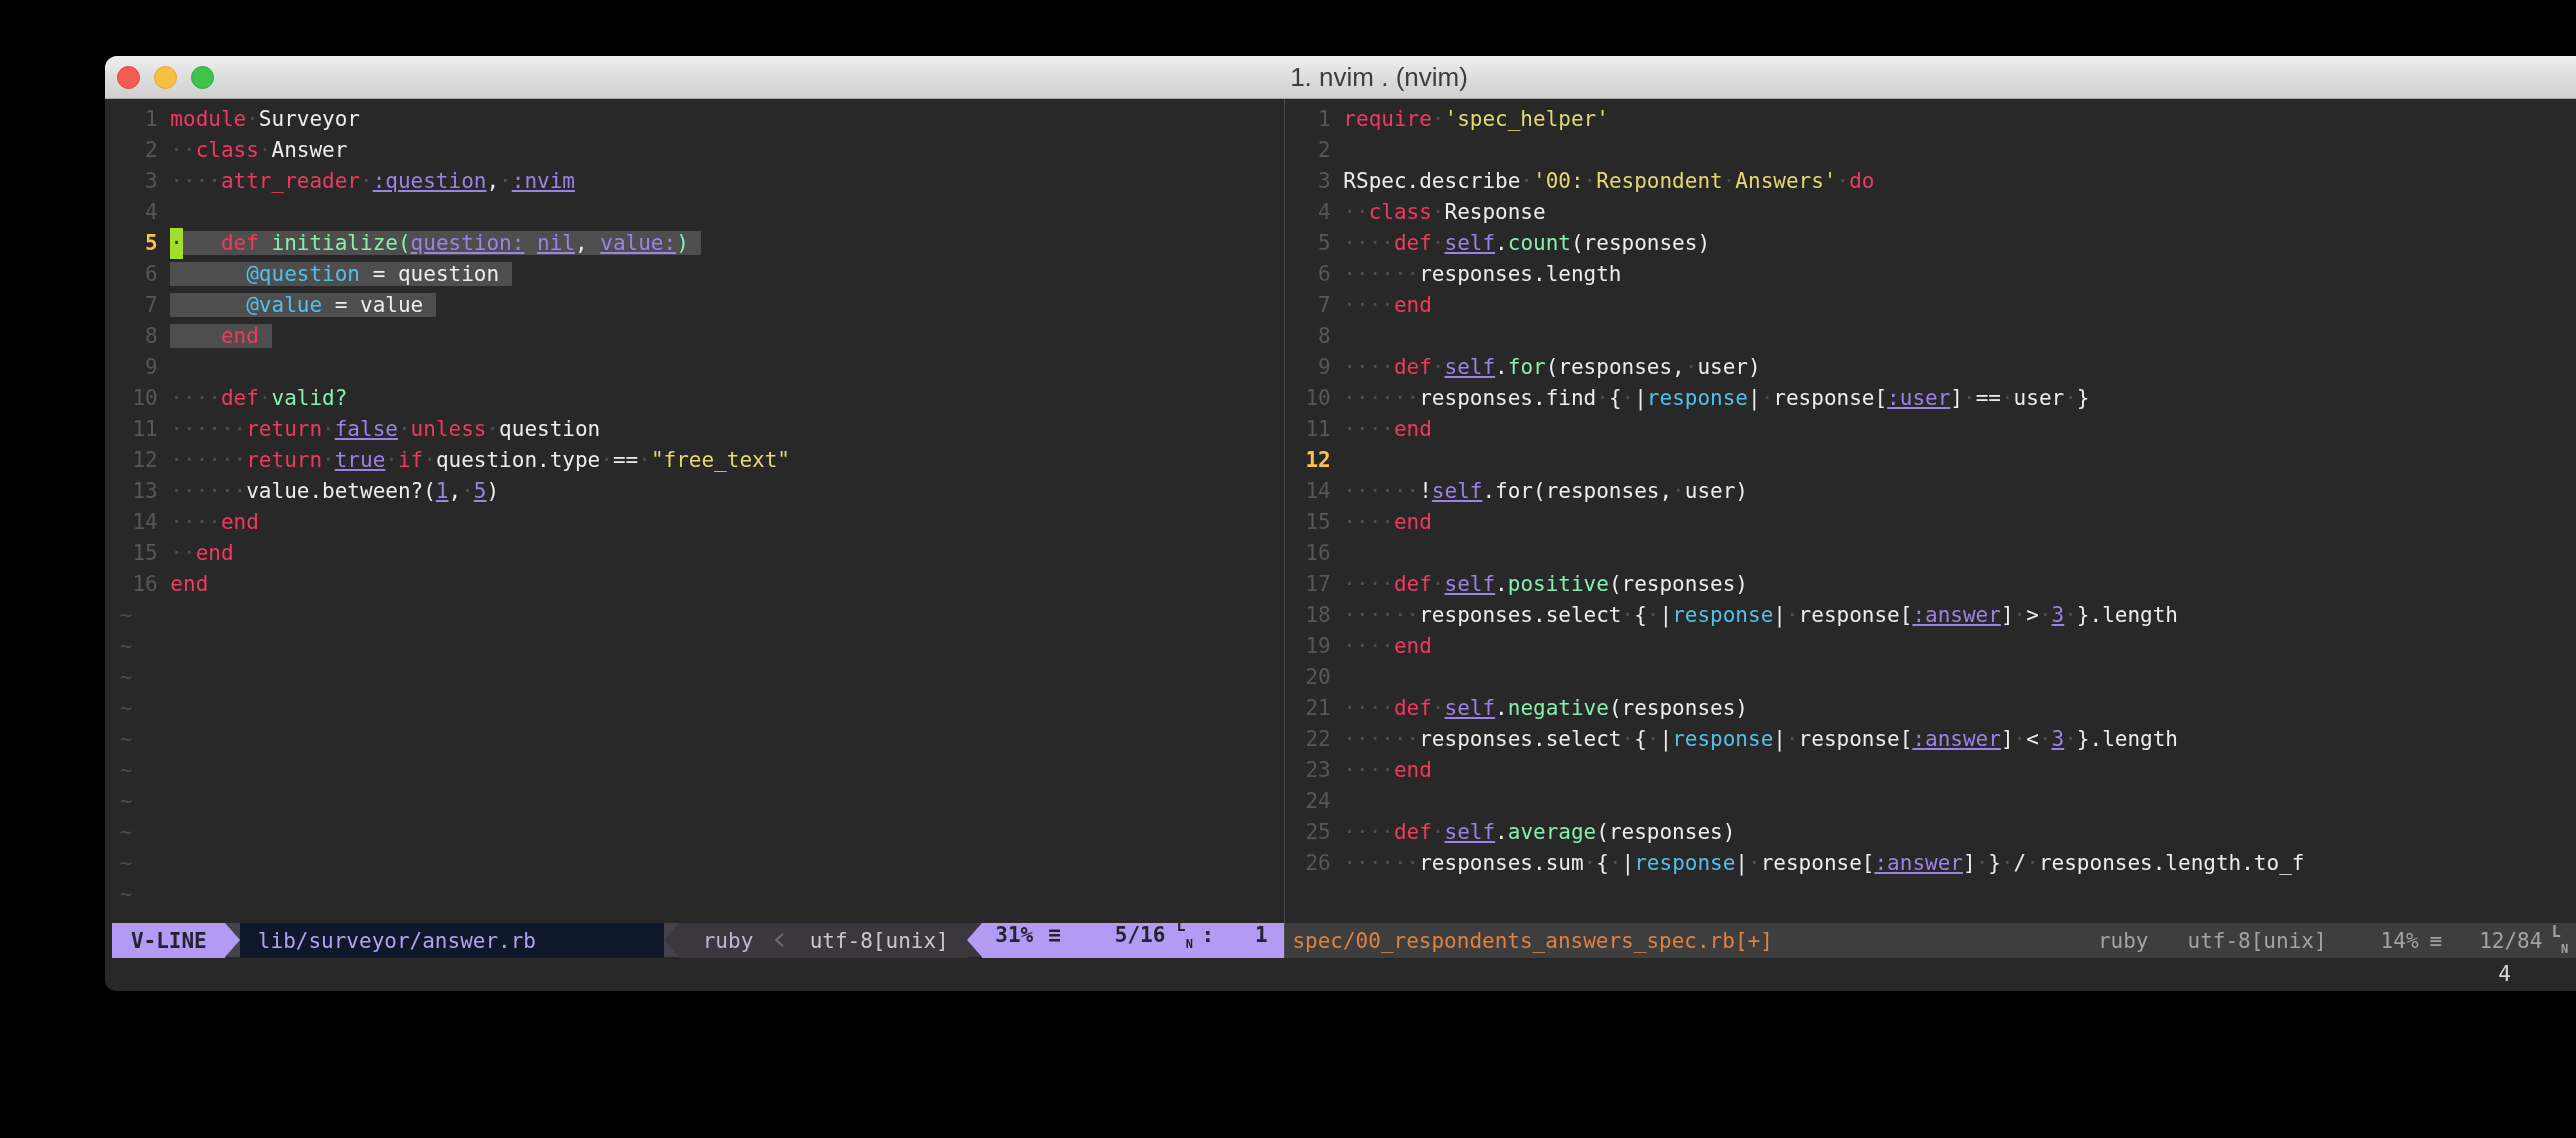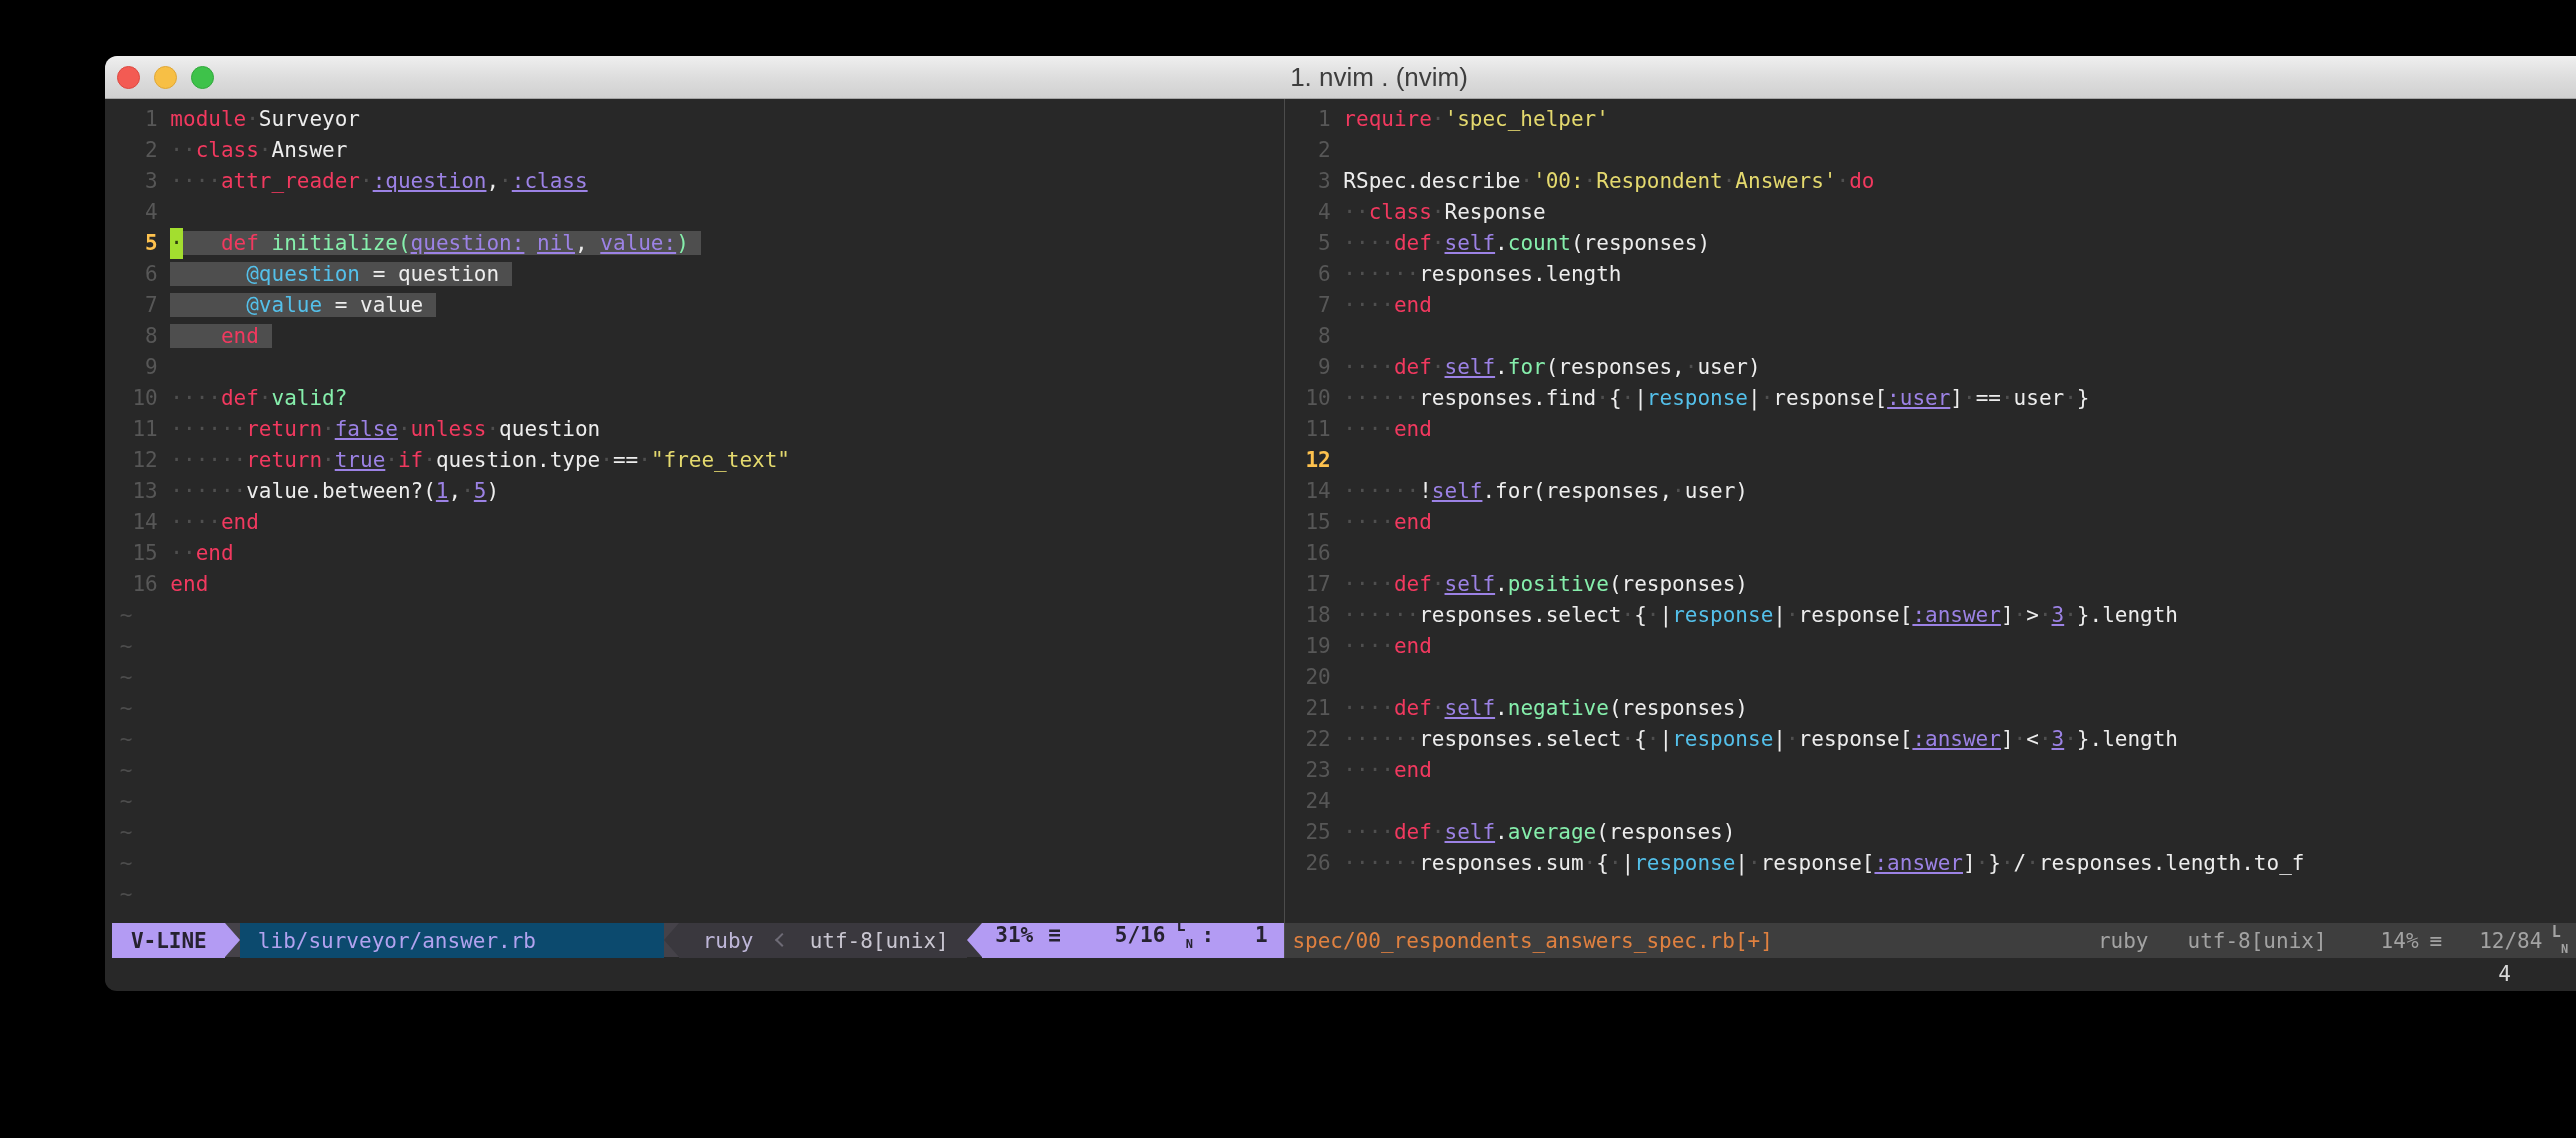--- a/index.html
+++ b/index.html
@@ -49,21 +49,21 @@
 
   
   .statusline{height:35px;display:flex;align-items:stretch;font-size:21px;overflow:hidden;}
   .statusline,.statusline *{font-family:"DejaVu Sans Mono","Liberation Mono",monospace;}
   .statusline.active .pl-mode{background:#b39bf3;color:#262230;font-weight:bold;
     display:flex;align-items:center;padding:0 18.5px;}
   .arrow{width:0;height:0;border-top:17.6px solid transparent;border-bottom:17.6px solid transparent;}
   .arrow.r-mode{border-left:15.7px solid #b39bf3;background:#454249;}
   .arrow.l-ft{border-right:15.7px solid #3a383e;background:#454249;}
   .arrow.l-pos{border-right:15.7px solid #b39bf3;background:#3a383e;}
-  .pl-file{flex:1;background:#0c4a6e;color:#b2a2ef;display:flex;align-items:center;
+  .pl-file{flex:1;background:#0f172a;color:#b2a2ef;display:flex;align-items:center;
     padding-left:17.6px;min-width:0;}
   .pl-ft{background:#3a383e;color:#beb6d8;display:flex;align-items:center;padding:0 22px 0 24px;}
   .pl-chev{background:#3a383e;display:flex;align-items:center;padding:0 1.9px;}
   .pl-chev i{display:block;width:10.2px;height:10.2px;border-left:2.8px solid #6e6b76;border-bottom:2.8px solid #6e6b76;transform:rotate(45deg);}
   .pl-enc{background:#3a383e;color:#c9c6d1;display:flex;align-items:center;padding:0 18.5px 0 20.4px;}
   .pl-pos{background:#b39bf3;color:#262230;font-weight:bold;display:flex;align-items:flex-start;
     padding:0 16.7px 0 13px;}
   .pl-pos .bar{margin-left:15px;}
   .pl-pos .pos{margin-left:54px;}
   .pl-pos .lsym{margin-left:11px;}
@@ -105,21 +105,21 @@
     <div class="title">1. nvim . (nvim)</div>
   </div>
 
   <div class="content">
     <div class="panes">
 
       <div class="pane left">
         <div class="rows" id="rows-left">
             <div class="row"><span class="lnum">1</span><span><span class="s-red">module</span><span class="s-ws">·</span><span class="s-fg">Surveyor</span></span></div>
             <div class="row"><span class="lnum">2</span><span><span class="s-ws">··</span><span class="s-red">class</span><span class="s-ws">·</span><span class="s-fg">Answer</span></span></div>
-            <div class="row"><span class="lnum">3</span><span><span class="s-ws">····</span><span class="s-red">attr_reader</span><span class="s-ws">·</span><span class="s-purple">:question</span><span class="s-fg">,</span><span class="s-ws">·</span><span class="s-purple">:class</span></span></div>
+            <div class="row"><span class="lnum">3</span><span><span class="s-ws">····</span><span class="s-red">attr_reader</span><span class="s-ws">·</span><span class="s-purple">:question</span><span class="s-fg">,</span><span class="s-ws">·</span><span class="s-purple">:nvim</span></span></div>
             <div class="row"><span class="lnum">4</span><span></span></div>
             <div class="row"><span class="lnum cur">5</span><span><span class="cursor">·</span><span class="sel"><span class="s-plain">   </span><span class="s-red">def</span><span class="s-plain"> </span><span class="s-lime">initialize(</span><span class="s-purple">question:</span><span class="s-plain"> </span><span class="s-purple">nil</span><span class="s-fg">,</span><span class="s-plain"> </span><span class="s-purple">value:</span><span class="s-lime">)</span><span class="s-plain"> </span></span></span></div>
             <div class="row"><span class="lnum">6</span><span><span class="sel"><span class="s-plain">      </span><span class="s-cyan">@question</span><span class="s-plain"> </span><span class="s-fg">=</span><span class="s-plain"> </span><span class="s-fg">question</span><span class="s-plain"> </span></span></span></div>
             <div class="row"><span class="lnum">7</span><span><span class="sel"><span class="s-plain">      </span><span class="s-cyan">@value</span><span class="s-plain"> </span><span class="s-fg">=</span><span class="s-plain"> </span><span class="s-fg">value</span><span class="s-plain"> </span></span></span></div>
             <div class="row"><span class="lnum">8</span><span><span class="sel"><span class="s-plain">    </span><span class="s-red">end</span><span class="s-plain"> </span></span></span></div>
             <div class="row"><span class="lnum">9</span><span></span></div>
             <div class="row"><span class="lnum">10</span><span><span class="s-ws">····</span><span class="s-red">def</span><span class="s-ws">·</span><span class="s-lime">valid?</span></span></div>
             <div class="row"><span class="lnum">11</span><span><span class="s-ws">······</span><span class="s-red">return</span><span class="s-ws">·</span><span class="s-purple">false</span><span class="s-ws">·</span><span class="s-red">unless</span><span class="s-ws">·</span><span class="s-fg">question</span></span></div>
             <div class="row"><span class="lnum">12</span><span><span class="s-ws">······</span><span class="s-red">return</span><span class="s-ws">·</span><span class="s-purple">true</span><span class="s-ws">·</span><span class="s-red">if</span><span class="s-ws">·</span><span class="s-fg">question.type</span><span class="s-ws">·</span><span class="s-fg">==</span><span class="s-ws">·</span><span class="s-str">"free_text"</span></span></div>
             <div class="row"><span class="lnum">13</span><span><span class="s-ws">······</span><span class="s-fg">value.between?(</span><span class="s-purple">1</span><span class="s-fg">,</span><span class="s-ws">·</span><span class="s-purple">5</span><span class="s-fg">)</span></span></div>

